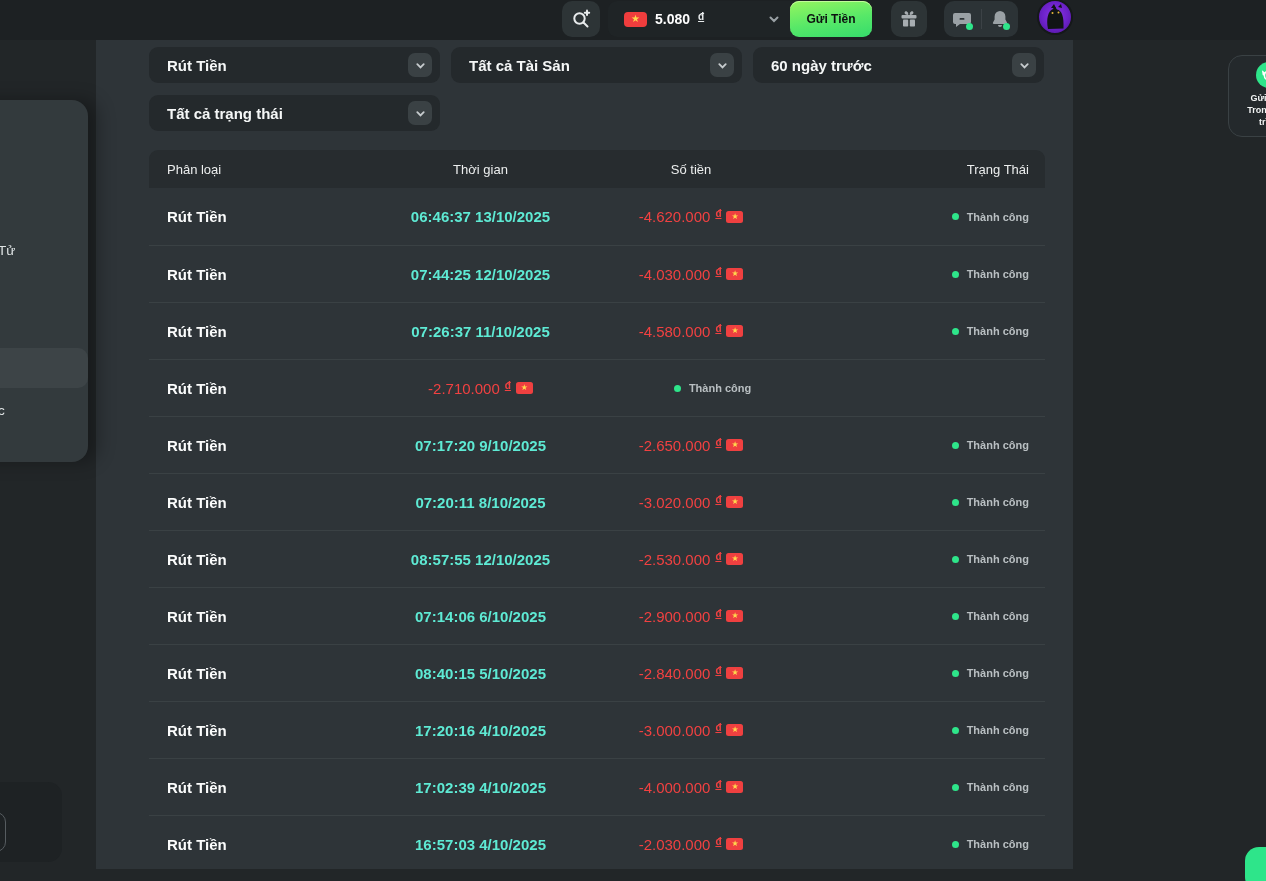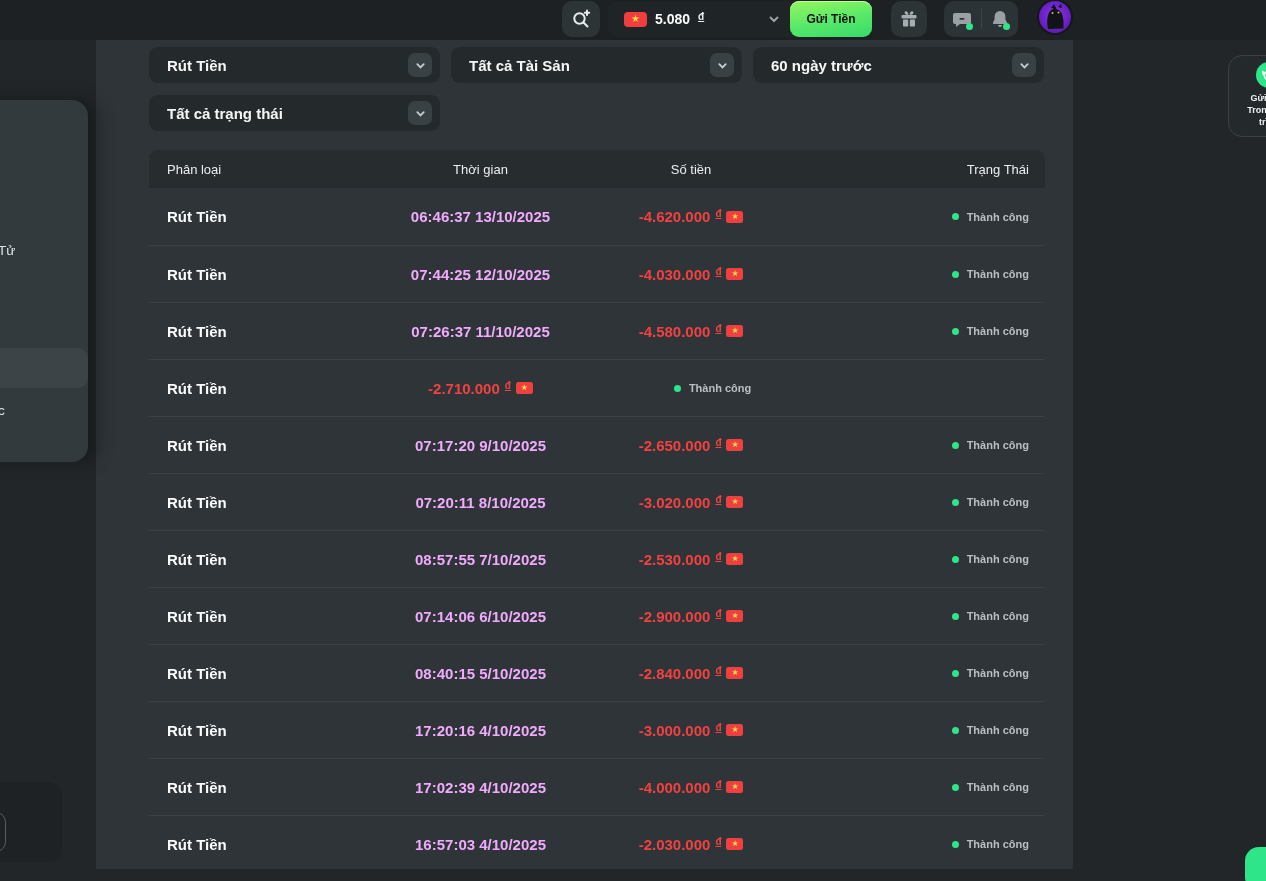--- a/index.html
+++ b/index.html
@@ -90,23 +90,23 @@
   .thead .c1 { padding-left:18px; }
   .thead .c2, .thead .c3 { text-align:center; }
   .thead .c4 { text-align:right; padding-right:16px; }
 
   .trow {
     height:57px; display:grid; grid-template-columns:22% 30% 17% 31%;
     align-items:center; cursor:pointer;
   }
   .trow + .trow { border-top:1px solid #3a4144; }
   .trow .c1 { padding-left:18px; font-weight:700; font-size:15px; color:#fbfcfc; }
-  .trow .c2 { text-align:center; font-weight:700; font-size:15px; color:#f0abfc; }
+  .trow .c2 { text-align:center; font-weight:700; font-size:15px; color:#5eead4; }
   .trow .c3 { display:flex; align-items:center; justify-content:center; gap:5px; }
-  .amt { font-weight:700; font-size:15px; color:#f14141; }
+  .amt { font-weight:400; font-size:15px; color:#f14141; }
   .amt-dong {
     font-size:10px; font-weight:700; color:#f14141;
     text-decoration:underline; position:relative; top:-3px;
   }
   .flag-sm {
     width:17px; height:12px; border-radius:2.5px; background:#ef4040;
     display:flex; align-items:center; justify-content:center; flex:none;
   }
   .flag-sm .star { color:#ffd84d; font-size:8px; line-height:1; }
   .trow .c4 { display:flex; align-items:center; justify-content:flex-end; gap:8px; padding-right:16px; }
@@ -378,21 +378,21 @@
             </span>
           </div>
           <div class="c4">
             <span class="status-dot"></span>
             <span class="status-text">Thành công</span>
           </div>
         </div>
 
         <div class="trow">
           <div class="c1">Rút Tiền</div>
-          <div class="c2">08:57:55 7/10/2025</div>
+          <div class="c2">08:57:55 12/10/2025</div>
           <div class="c3">
             <span class="amt">-2.530.000</span>
             <span class="amt-dong">đ</span>
             <span class="flag-sm">
               <span class="star">★</span>
             </span>
           </div>
           <div class="c4">
             <span class="status-dot"></span>
             <span class="status-text">Thành công</span>

